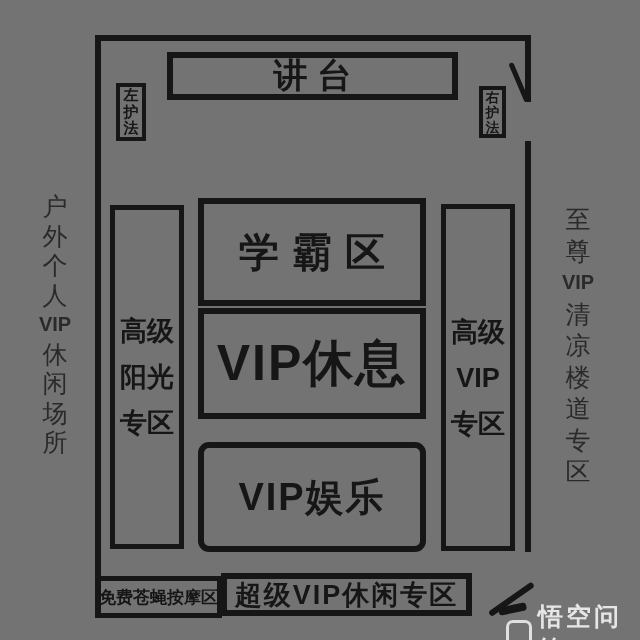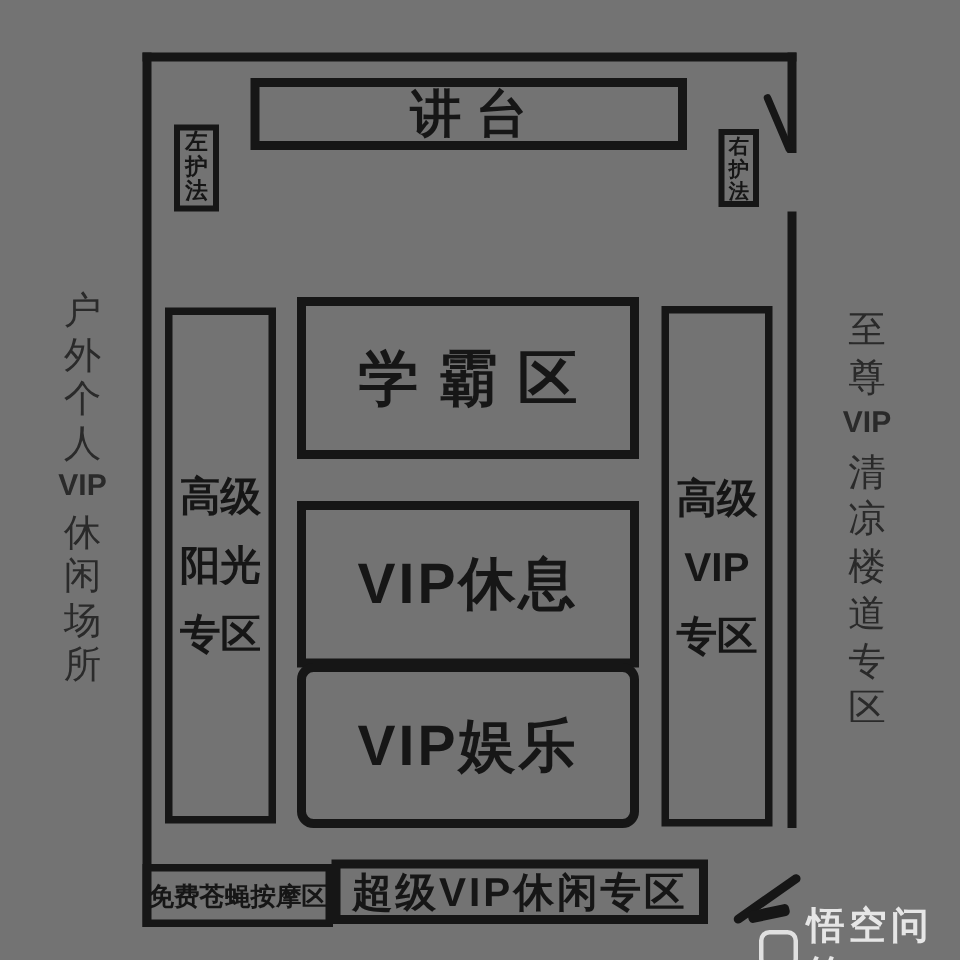--- a/index.html
+++ b/index.html
@@ -42,22 +42,22 @@
   .guard-right { left: 479px; top: 86px; width: 27px; height: 52px;
                  font-size: 13.5px; line-height: 15px; }
 
   .col-zone { border-width: 5px; flex-direction: column;
               font-size: 27px; line-height: 46px; text-align: right; }
   .zone-sunshine-spa  { left: 110px; top: 205px; width: 74px; height: 344px; }
   .zone-summer-escape { left: 441px; top: 204px; width: 74px; height: 347px; }
 
   .zone-top-students { left: 198px; top: 198px; width: 228px; height: 108px;
                        font-size: 40px; letter-spacing: 13px; padding-left: 13px; }
-  .zone-vip-rest { left: 198px; top: 334px; width: 228px; height: 111px;
-                   font-size: 38px; letter-spacing: 2px; }
+  .zone-vip-rest { left: 198px; top: 308px; width: 228px; height: 111px;
+                   font-size: 50px; letter-spacing: 2px; }
   .zone-vip-fun  { left: 198px; top: 442px; width: 228px; height: 110px;
                    font-size: 38px; letter-spacing: 2px; border-radius: 11px; }
 
   .zone-fly-massage { left: 95px;  top: 576px; width: 127px; height: 42px;
                       border-width: 5px; font-size: 17px; justify-content: center; }
   .zone-super-vip   { left: 221px; top: 573px; width: 251px; height: 43px;
                       font-size: 27px; letter-spacing: 2px; }
 
   
   .vlabel { position: absolute; display: flex; flex-direction: column;

